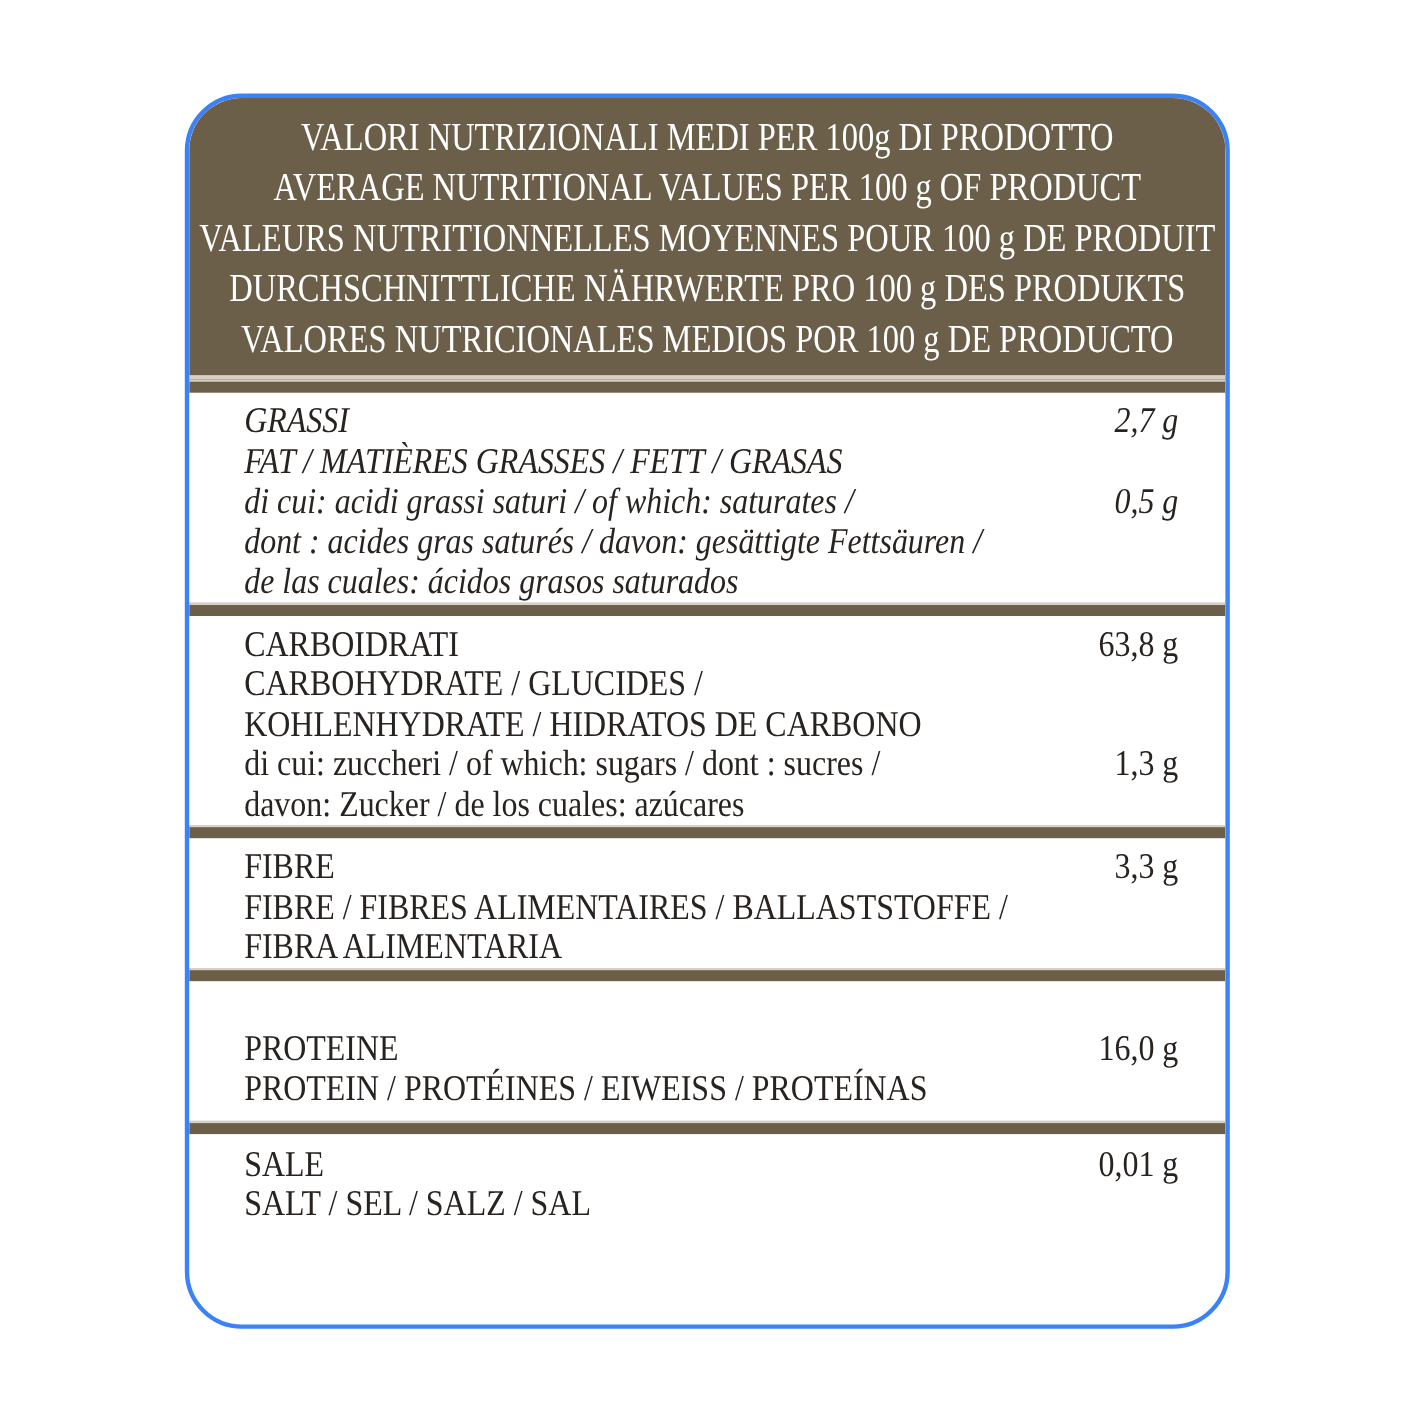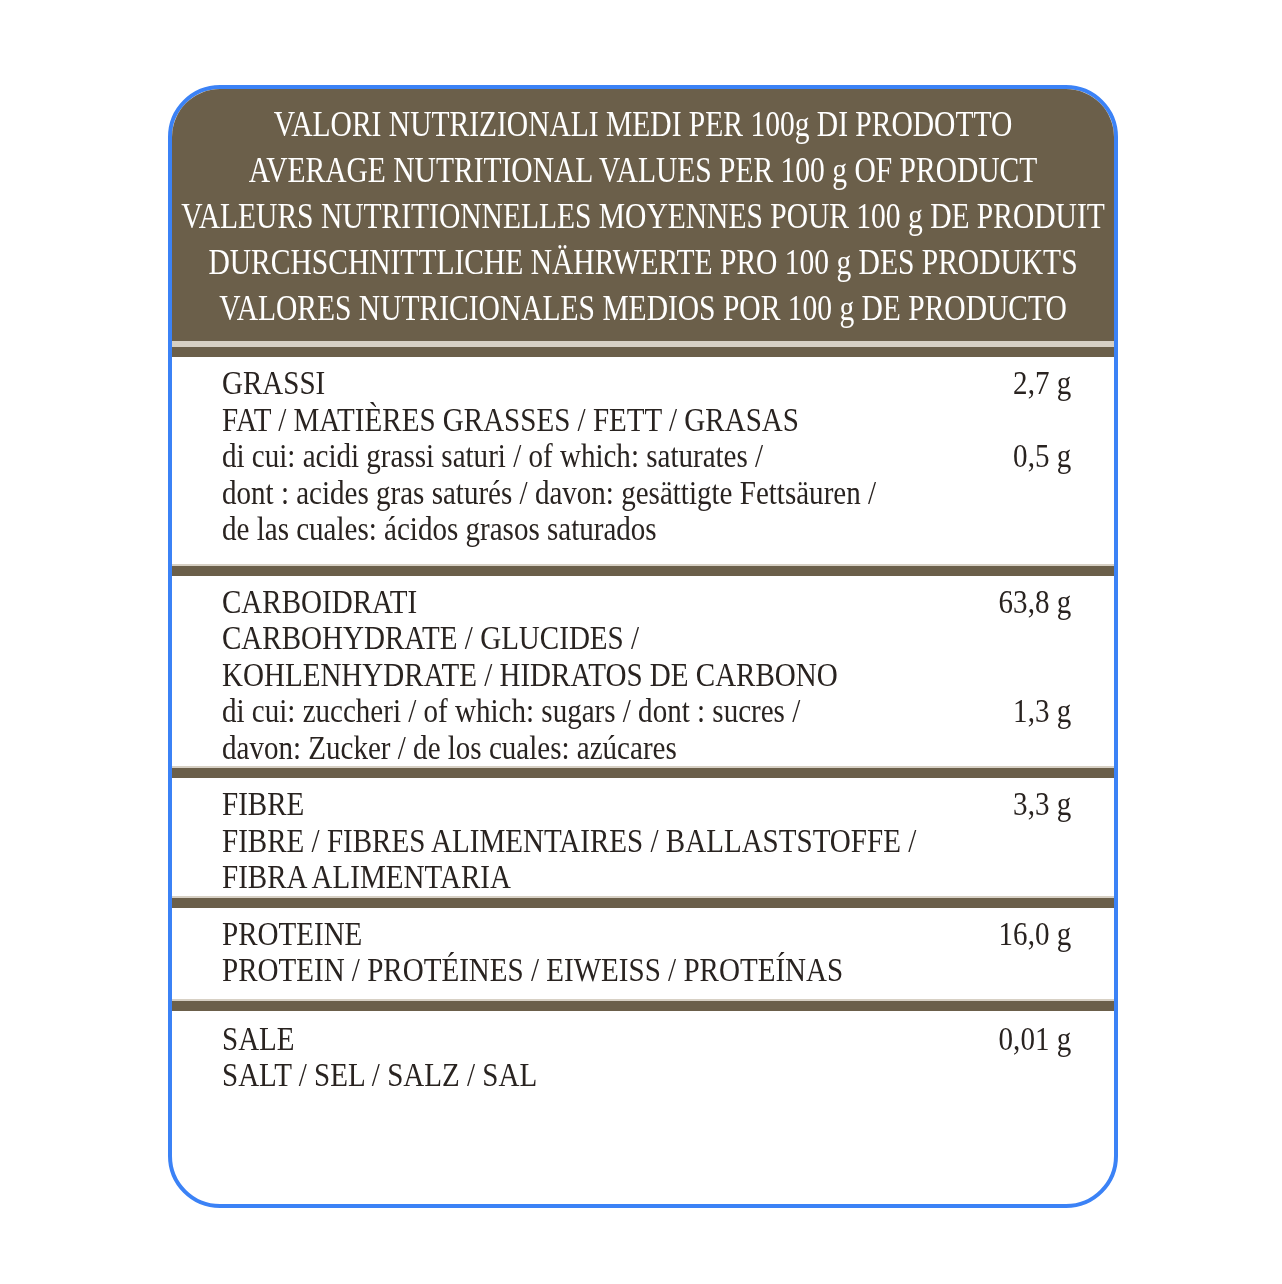--- a/index.html
+++ b/index.html
@@ -54,24 +54,24 @@
     line-height: 36.5px;
     white-space: nowrap;
   }
   .value { padding-left: 20px; }
   .divider {
     height: 12px;
     background: #6b5f4a;
     border-top: 2px solid #d7d0c4;
   }
   .row-energy       { padding-top: 10px; padding-bottom: 7px; }
-  .row-fat          { padding-top: 8px;  padding-bottom: 16px; }
+  .row-fat          { padding-top: 8px;  padding-bottom: 0; font-style: italic; }
   .row-carbohydrate { padding-top: 8px;  padding-bottom: 0; }
   .row-fibre        { padding-top: 8px;  }
-  .row-protein      { padding-top: 8px;  padding-bottom: 10px; }
+  .row-protein      { padding-top: 8px;  padding-bottom: 10px; margin-top: 36px; }
   .row-salt         { padding-top: 10px; }
 </style>
 </head>
 <body>
 
 <div class="label">
 
   <div class="header">
     <div class="header-inner">
       <div>VALORI NUTRIZIONALI MEDI PER 100g DI PRODOTTO</div>

